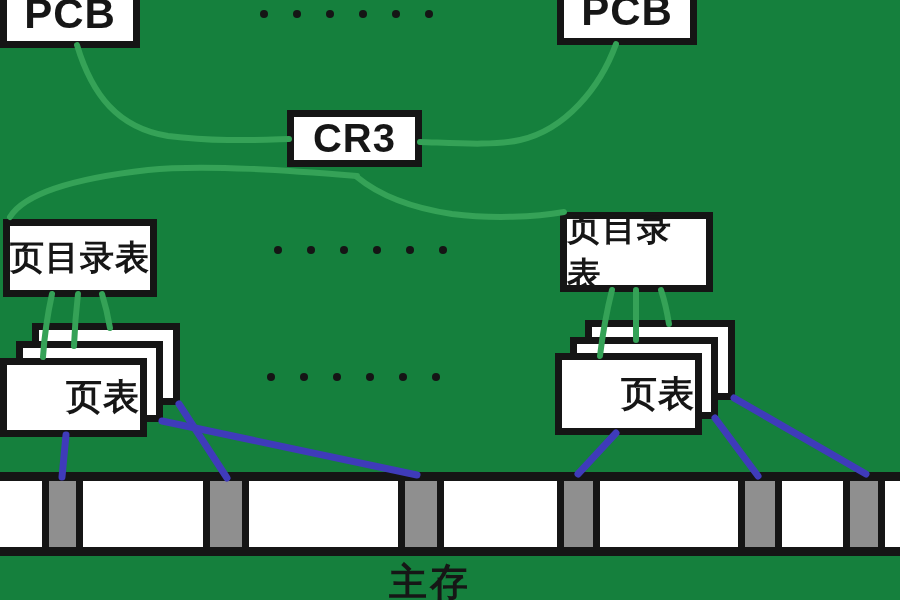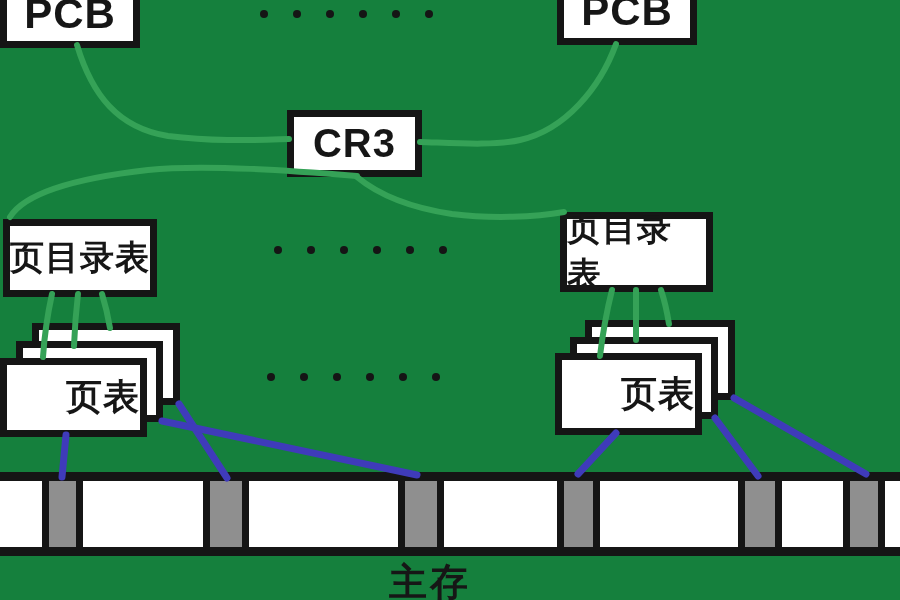--- a/index.html
+++ b/index.html
@@ -9,21 +9,21 @@
   }
   .node{
     position:absolute;box-sizing:border-box;background:#fff;
     border:7px solid var(--black,#151515);
     display:flex;align-items:center;justify-content:center;
     font-weight:600;letter-spacing:1px;z-index:3;
   }
   #pcb-left  {left:0;  top:-20;width:140;height:68px;font-size:42px;}
   #pcb-right {left:557px;top:-23px;width:140px;height:68px;font-size:42px;}
   #pcb-left{left:0;top:-20px;width:140px;}
-  #cr3{left:287px;top:110px;width:135px;height:67px;font-size:40px;}
+  #cr3{left:287px;top:110px;width:135px;height:57px;font-size:40px;}
   #pagedir-left {left:3px;  top:219px;width:154px;height:78px;font-size:34px;}
   #pagedir-right{left:560px;top:212px;width:153px;height:80px;font-size:34px;}
   .stack-back ,.stack-mid{z-index:1;}
   .stack-mid{z-index:2;}
   .stack-front{z-index:3;font-size:36px;justify-content:flex-end;}
   #pt-left-back  {left:32px; top:323px;width:148px;height:82px;}
   #pt-left-mid   {left:16px; top:341px;width:147px;height:81px;}
   #pt-left-front {left:0;    top:358px;width:147px;height:79px;}
   #pt-right-back {left:585px;top:320px;width:150px;height:80px;}
   #pt-right-mid  {left:570px;top:337px;width:148px;height:82px;}

